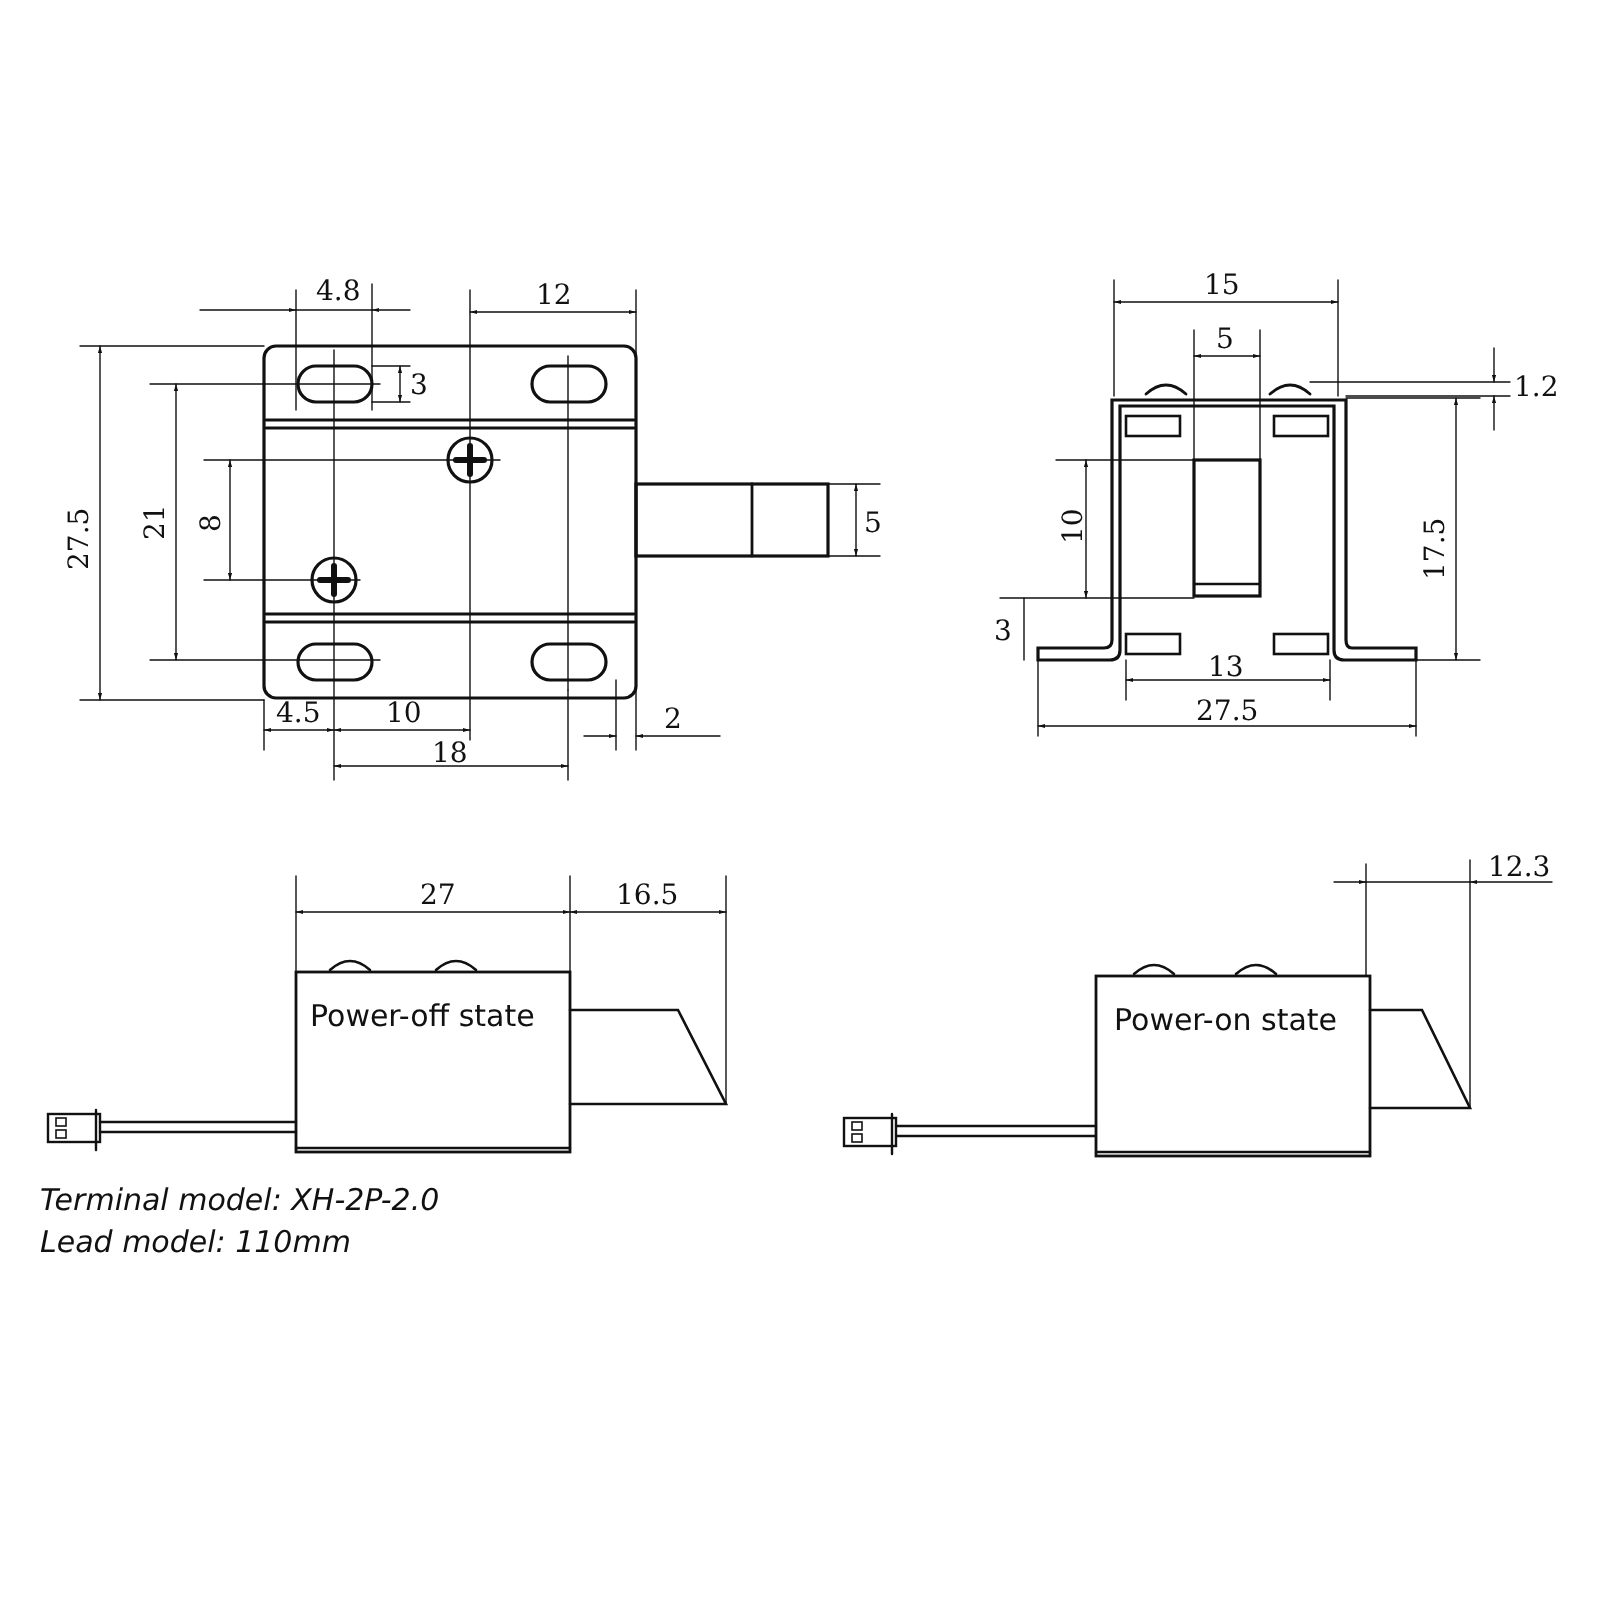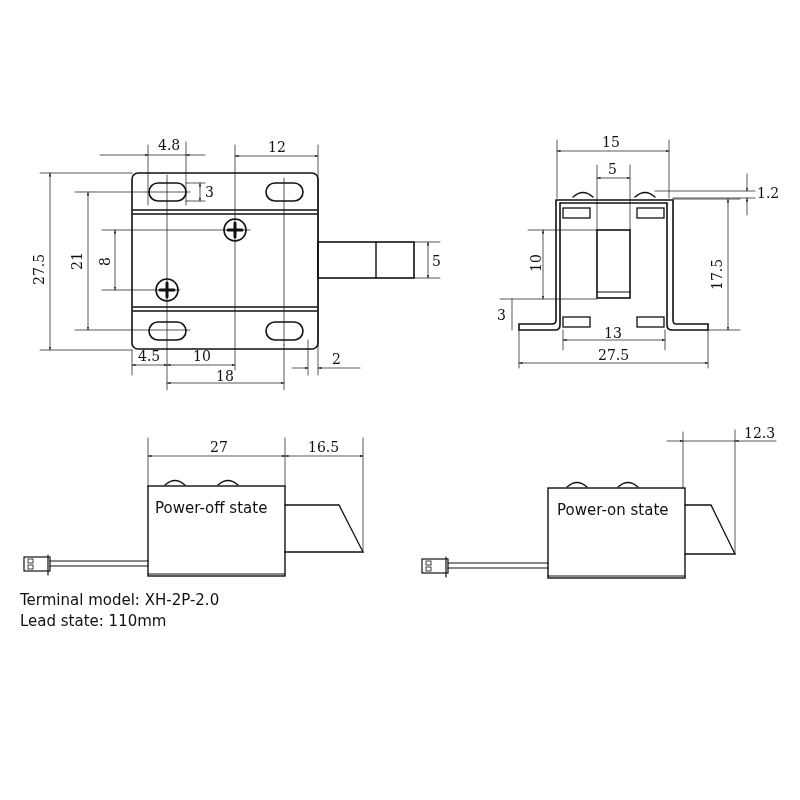--- a/index.html
+++ b/index.html
@@ -1,20 +1,20 @@
 <!DOCTYPE html>
 <html><head>
 <meta charset="utf-8">
 <style>
   html,body{margin:0;padding:0;background:#ffffff;}
   body{width:800px;height:800px;position:relative;overflow:hidden;font-family:"DejaVu Serif",serif;}
   svg{position:absolute;left:0;top:0;}
   .dim{font-family:"DejaVu Serif","Liberation Serif",serif;font-size:14px;fill:#111;}
   .lbl{font-family:"DejaVu Sans","Liberation Sans",sans-serif;font-size:15px;fill:#111;}
-  .note{position:absolute;font-family:"DejaVu Sans","Liberation Sans",sans-serif;font-size:15px;color:#111;}
+  .note{position:absolute;font-family:"DejaVu Sans","Liberation Sans",sans-serif;font-size:15px;color:#111;font-style:italic;}
 </style>
 </head>
 <body>
 
 <svg width="800" height="800" viewBox="0 0 800 800" stroke="#111" fill="none" stroke-linecap="round">
   <defs>
     <marker id="ar" viewBox="0 0 10 10" refX="10" refY="5" markerWidth="5" markerHeight="5" orient="auto-start-reverse">
       <path d="M0,2 L10,5 L0,8 z" fill="#111" stroke="none"></path>
     </marker>
   </defs>
@@ -196,13 +196,13 @@
       <line x1="667" y1="441" x2="683" y2="441" marker-end="url(#ar)"></line>
       <line x1="776" y1="441" x2="735" y2="441" marker-end="url(#ar)"></line>
       <line x1="683" y1="441" x2="735" y2="441"></line>
     </g>
     <text class="dim" stroke="none" x="744" y="438">12.3</text>
     <text class="lbl" stroke="none" x="557" y="515">Power-on state</text>
   </g>
 </svg>
 
 <div class="note" style="left:20px;top:591px;">Terminal model: XH-2P-2.0</div>
-<div class="note" style="left:20px;top:612px;">Lead state: 110mm</div>
+<div class="note" style="left:20px;top:612px;">Lead model: 110mm</div>
 
 </body></html>

